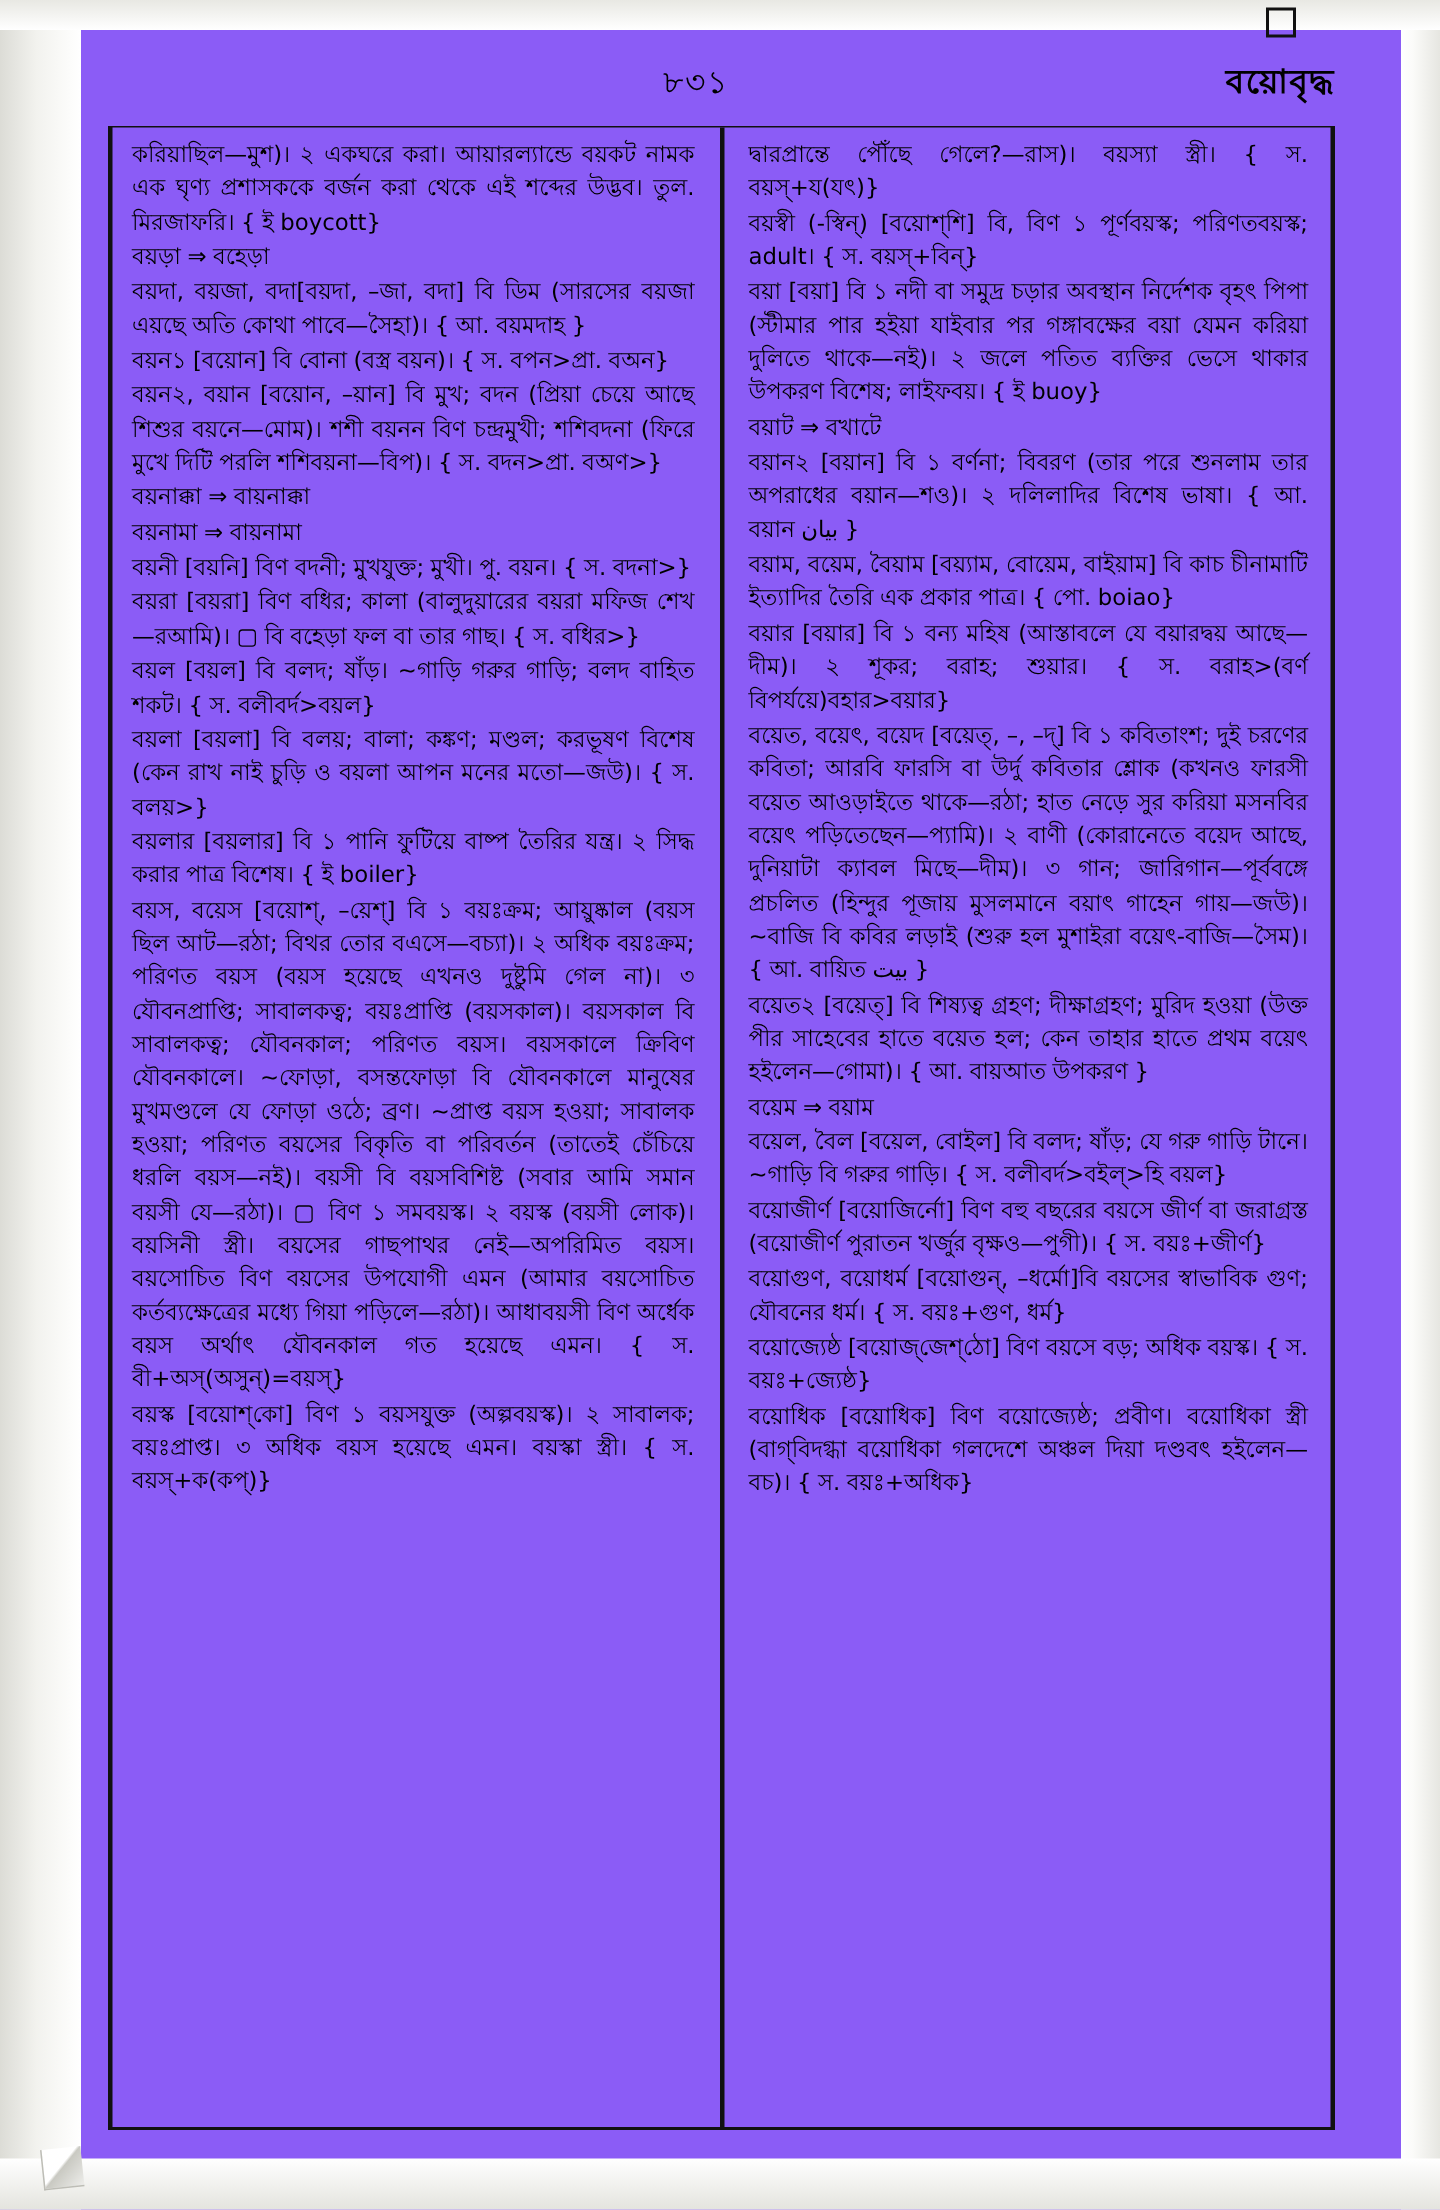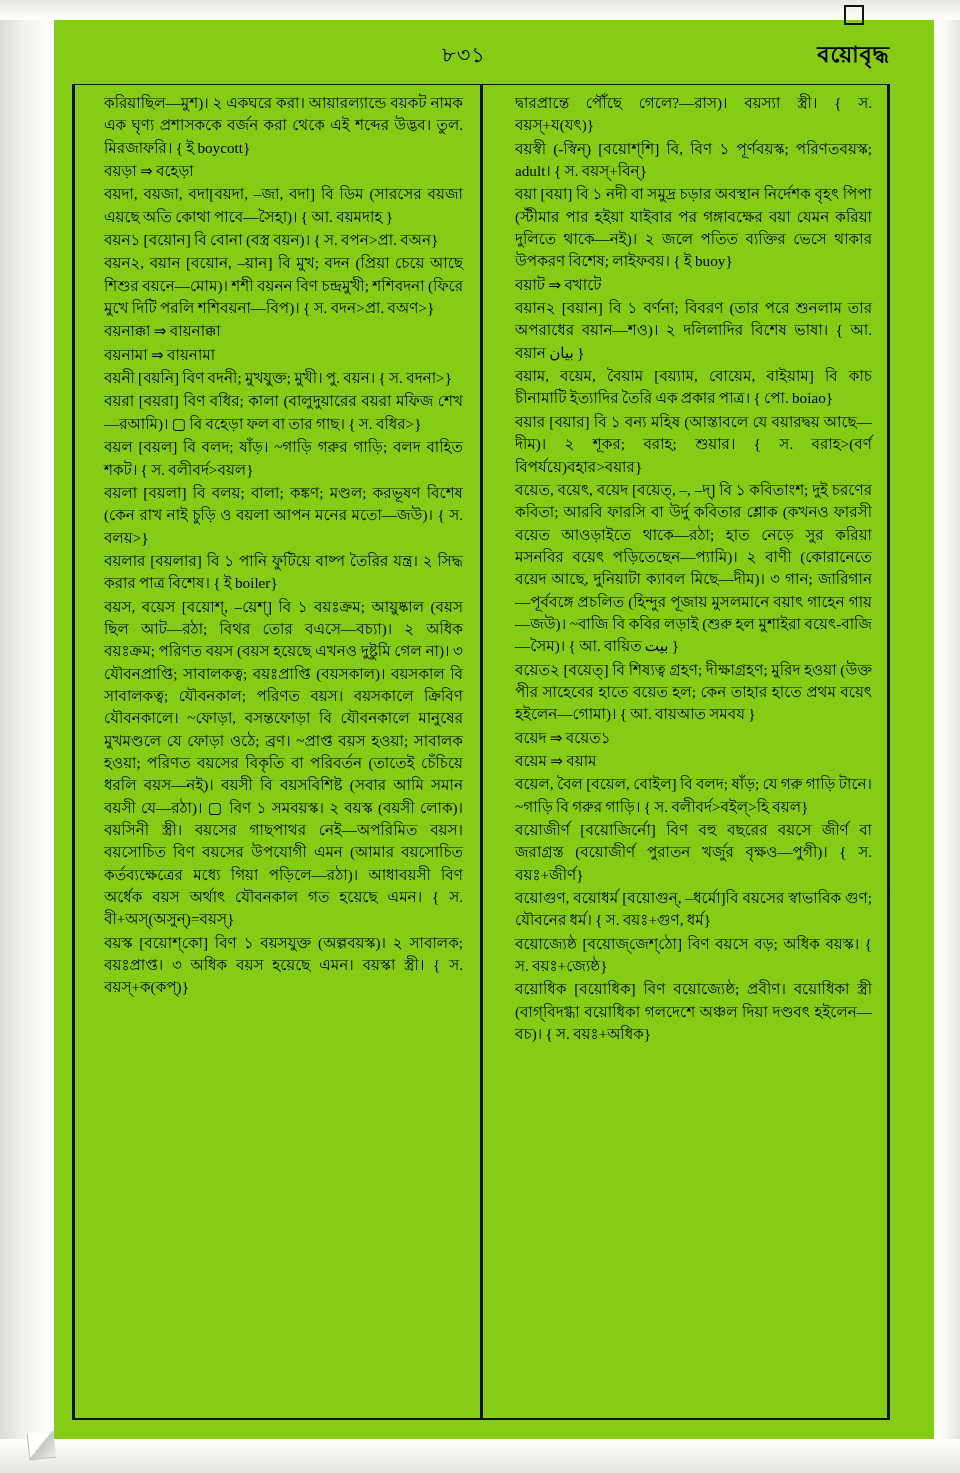--- a/index.html
+++ b/index.html
@@ -13,21 +13,21 @@
     font-family: "DejaVu Sans", sans-serif;
     color: #000;
     position: relative;
     overflow: hidden;
   }
   .page {
     position: absolute;
     left: 0; top: 0;
     width: 960px;
     height: 1473px;
-    background: #84cc16;
+    background: #8b5cf6;
   }
   
   .scan-edge-left {
     position: absolute;
     left: 0; top: 0;
     width: 54px; height: 1473px;
     background: linear-gradient(to right, #dcdcd6 0%, #f2f2ee 45%, #ffffff 100%);
   }
   .scan-edge-right {
     position: absolute;
@@ -135,23 +135,22 @@
     box-sizing: border-box;
     padding: 0 12px 0 10px;
   }
   .col.left { padding-right: 18px; }
   .col.right { padding-left: 18px; }
 
   .entry {
     font-size: 15.2px;
     line-height: 1.47;
     text-align: justify;
-    margin: 0 0 1px 16px;
+    margin: 0 0 1px 0;
     word-spacing: -0.5px;
-    font-family: Liberation Serif, serif;
   }
 </style>
 </head>
 <body>
 
 <div class="page">
   <div class="scan-edge-left"></div>
   <div class="scan-edge-right"></div>
   <div class="scan-edge-top"></div>
   <div class="scan-edge-bottom"></div>
@@ -189,22 +188,21 @@
     </div>
     <div class="col right">
       <p class="entry">দ্বারপ্রান্তে পৌঁছে গেলে?—রাস)। বয়স্যা স্ত্রী। { স. বয়স্‌+য(যৎ)}</p>
       <p class="entry">বয়স্বী (-স্বিন্) [বয়োশ্‌শি] বি, বিণ ১ পূর্ণবয়স্ক; পরিণতবয়স্ক; adult। { স. বয়স্‌+বিন্}</p>
       <p class="entry">বয়া [বয়া] বি ১ নদী বা সমুদ্র চড়ার অবস্থান নির্দেশক বৃহৎ পিপা (স্টীমার পার হইয়া যাইবার পর গঙ্গাবক্ষের বয়া যেমন করিয়া দুলিতে থাকে—নই)। ২ জলে পতিত ব্যক্তির ভেসে থাকার উপকরণ বিশেষ; লাইফবয়। { ই buoy}</p>
       <p class="entry">বয়াট ⇒ বখাটে</p>
       <p class="entry">বয়ান২ [বয়ান] বি ১ বর্ণনা; বিবরণ (তার পরে শুনলাম তার অপরাধের বয়ান—শও)। ২ দলিলাদির বিশেষ ভাষা। { আ. বয়ান بيان }</p>
       <p class="entry">বয়াম, বয়েম, বৈয়াম [বয়্যাম, বোয়েম, বাইয়াম] বি কাচ চীনামাটি ইত্যাদির তৈরি এক প্রকার পাত্র। { পো. boiao}</p>
       <p class="entry">বয়ার [বয়ার] বি ১ বন্য মহিষ (আস্তাবলে যে বয়ারদ্বয় আছে—দীম)। ২ শূকর; বরাহ; শুয়ার। { স. বরাহ&gt;(বর্ণ বিপর্যয়ে)বহার&gt;বয়ার}</p>
       <p class="entry">বয়েত, বয়েৎ, বয়েদ [বয়েত্, –, –দ্] বি ১ কবিতাংশ; দুই চরণের কবিতা; আরবি ফারসি বা উর্দু কবিতার শ্লোক (কখনও ফারসী বয়েত আওড়াইতে থাকে—রঠা; হাত নেড়ে সুর করিয়া মসনবির বয়েৎ পড়িতেছেন—প্যামি)। ২ বাণী (কোরানেতে বয়েদ আছে, দুনিয়াটা ক্যাবল মিছে—দীম)। ৩ গান; জারিগান—পূর্ববঙ্গে প্রচলিত (হিন্দুর পূজায় মুসলমানে বয়াৎ গাহেন গায়—জউ)। ~বাজি বি কবির লড়াই (শুরু হল মুশাইরা বয়েৎ-বাজি—সৈম)। { আ. বায়িত بيت }</p>
-      <p class="entry">বয়েত২ [বয়েত্] বি শিষ্যত্ব গ্রহণ; দীক্ষাগ্রহণ; মুরিদ হওয়া (উক্ত পীর সাহেবের হাতে বয়েত হল; কেন তাহার হাতে প্রথম বয়েৎ হইলেন—গোমা)। { আ. বায়আত সমবয }</p>
-      <p class="entry">বয়েদ ⇒ বয়েত১</p>
+      <p class="entry">বয়েত২ [বয়েত্] বি শিষ্যত্ব গ্রহণ; দীক্ষাগ্রহণ; মুরিদ হওয়া (উক্ত পীর সাহেবের হাতে বয়েত হল; কেন তাহার হাতে প্রথম বয়েৎ হইলেন—গোমা)। { আ. বায়আত উপকরণ }</p>
       <p class="entry">বয়েম ⇒ বয়াম</p>
       <p class="entry">বয়েল, বৈল [বয়েল, বোইল] বি বলদ; ষাঁড়; যে গরু গাড়ি টানে। ~গাড়ি বি গরুর গাড়ি। { স. বলীবর্দ&gt;বইল্‌&gt;হি বয়ল}</p>
       <p class="entry">বয়োজীর্ণ [বয়োজির্নো] বিণ বহু বছরের বয়সে জীর্ণ বা জরাগ্রস্ত (বয়োজীর্ণ পুরাতন খর্জুর বৃক্ষও—পুগী)। { স. বয়ঃ+জীর্ণ}</p>
       <p class="entry">বয়োগুণ, বয়োধর্ম [বয়োগুন্, –ধর্মো]বি বয়সের স্বাভাবিক গুণ; যৌবনের ধর্ম। { স. বয়ঃ+গুণ, ধর্ম}</p>
       <p class="entry">বয়োজ্যেষ্ঠ [বয়োজ্‌জেশ্‌ঠো] বিণ বয়সে বড়; অধিক বয়স্ক। { স. বয়ঃ+জ্যেষ্ঠ}</p>
       <p class="entry">বয়োধিক [বয়োধিক] বিণ বয়োজ্যেষ্ঠ; প্রবীণ। বয়োধিকা স্ত্রী (বাগ্‌বিদগ্ধা বয়োধিকা গলদেশে অঞ্চল দিয়া দণ্ডবৎ হইলেন—বচ)। { স. বয়ঃ+অধিক}</p>
     </div>
   </div>
 </div>
 

